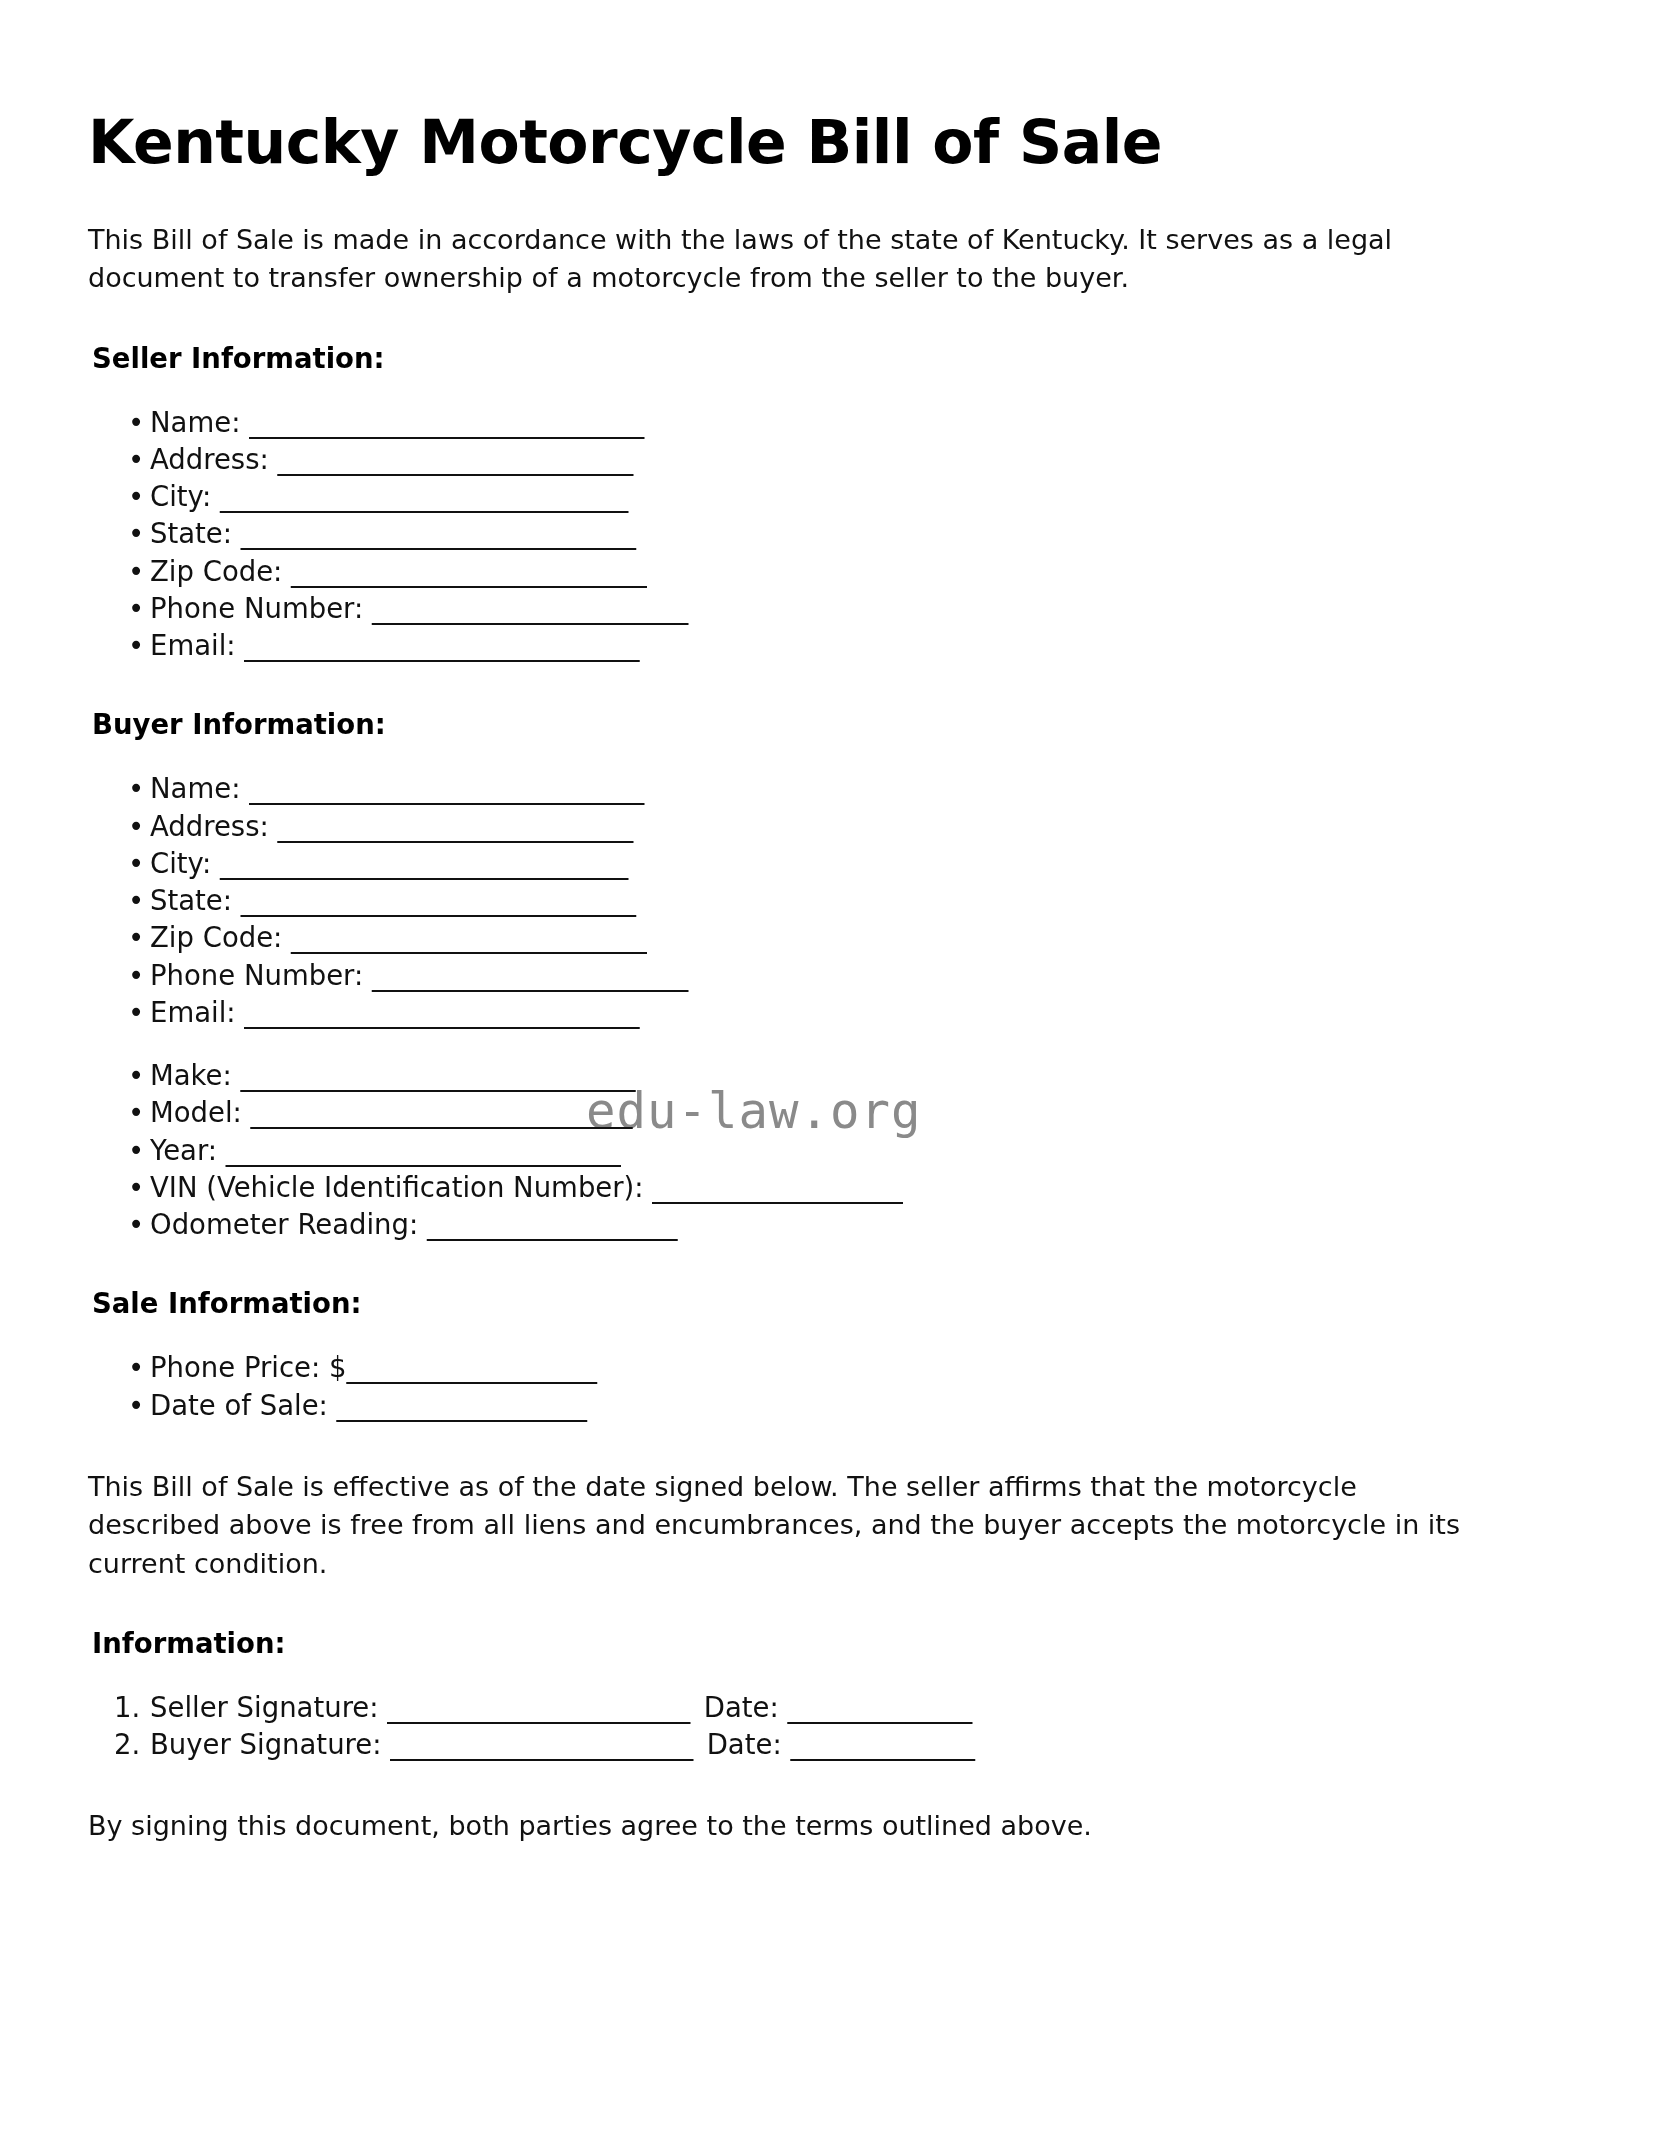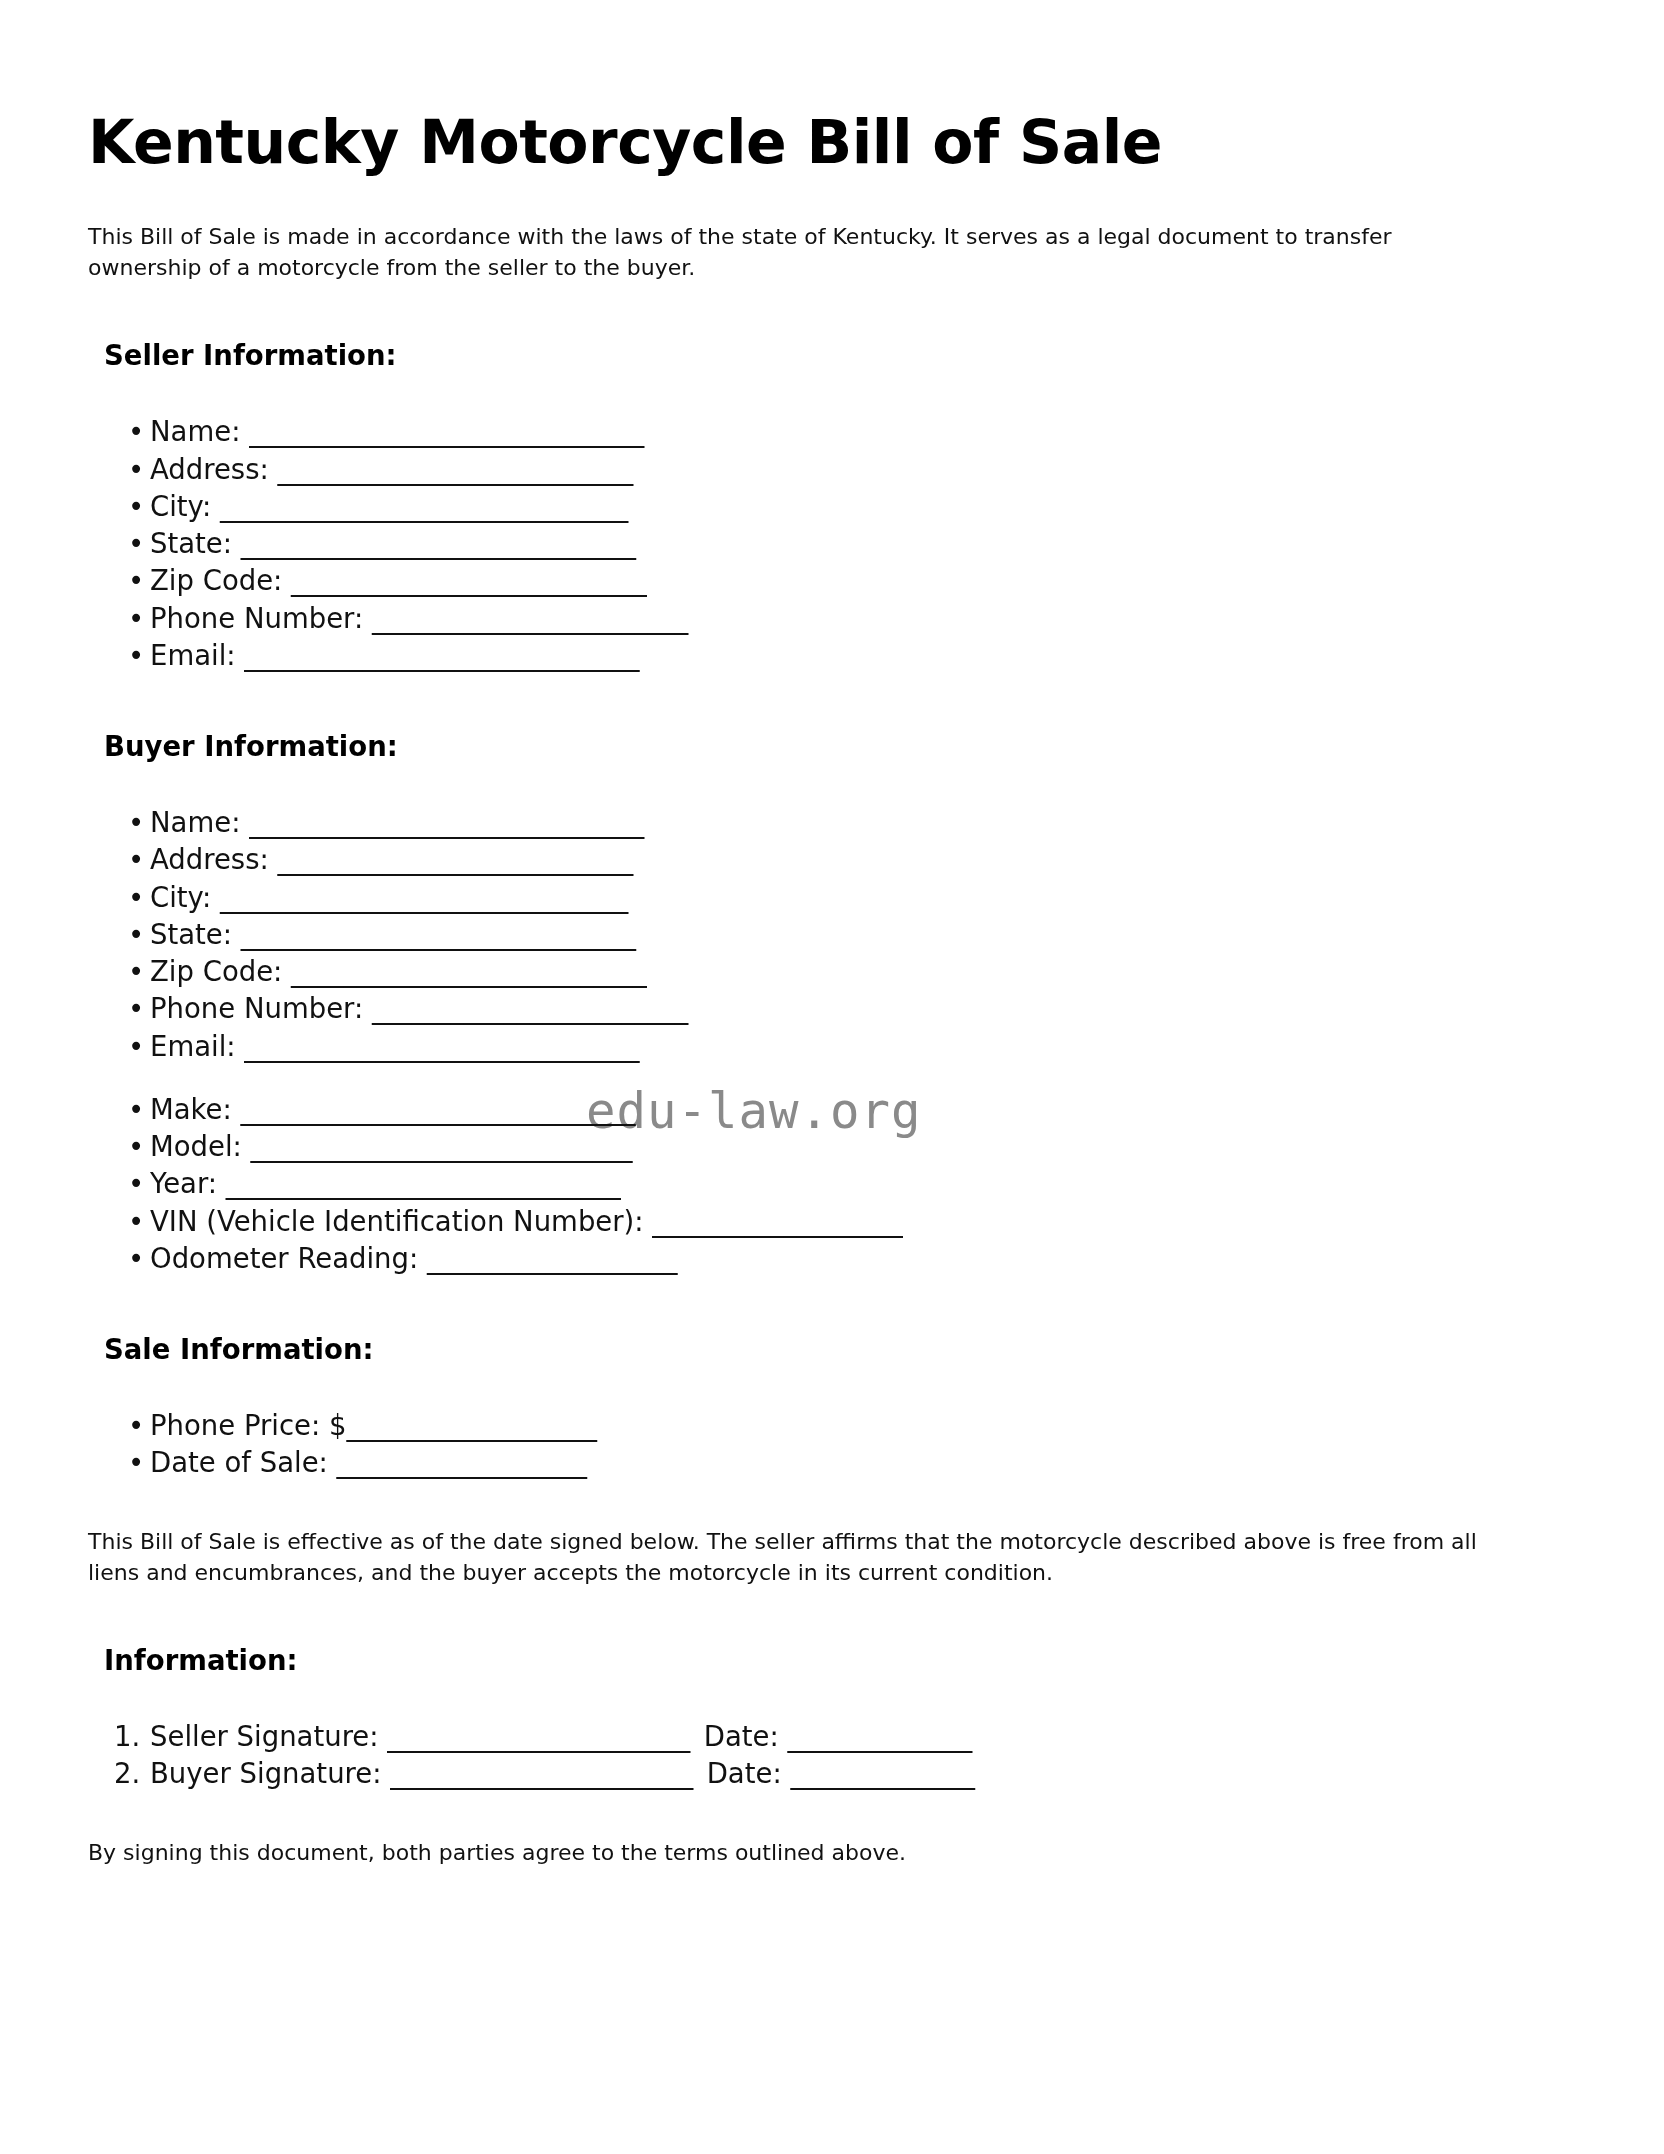--- a/index.html
+++ b/index.html
@@ -38,33 +38,33 @@
     line-height: 1.15;
     letter-spacing: -0.5px;
     margin: 0;
     padding-top: 108px;
     padding-bottom: 0;
     color: #000;
   }
 
   
   .para {
-    font-size: 22px;
+    font-size: 27px;
     line-height: 1.42;
     margin: 0;
     padding-top: 44px;
     max-width: 1405px;
     color: #111;
   }
 
   
   .section-heading {
     font-size: 27.5px;
     font-weight: bold;
-    margin: 16px;
+    margin: 4px;
     padding-top: 40px;
     color: #000;
   }
 
   
   ul.field-list {
     list-style: none;
     margin: 0;
     padding: 0;
     padding-top: 26px;

